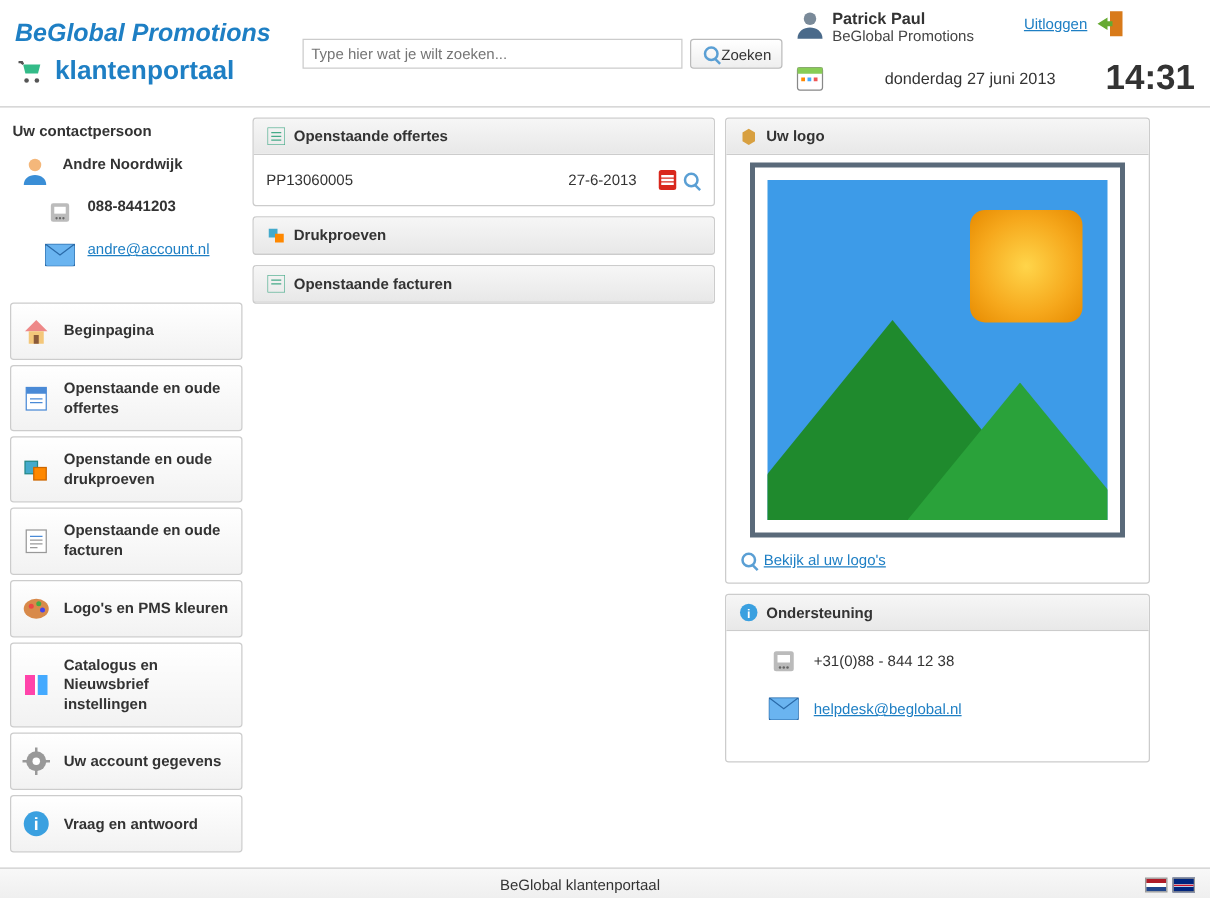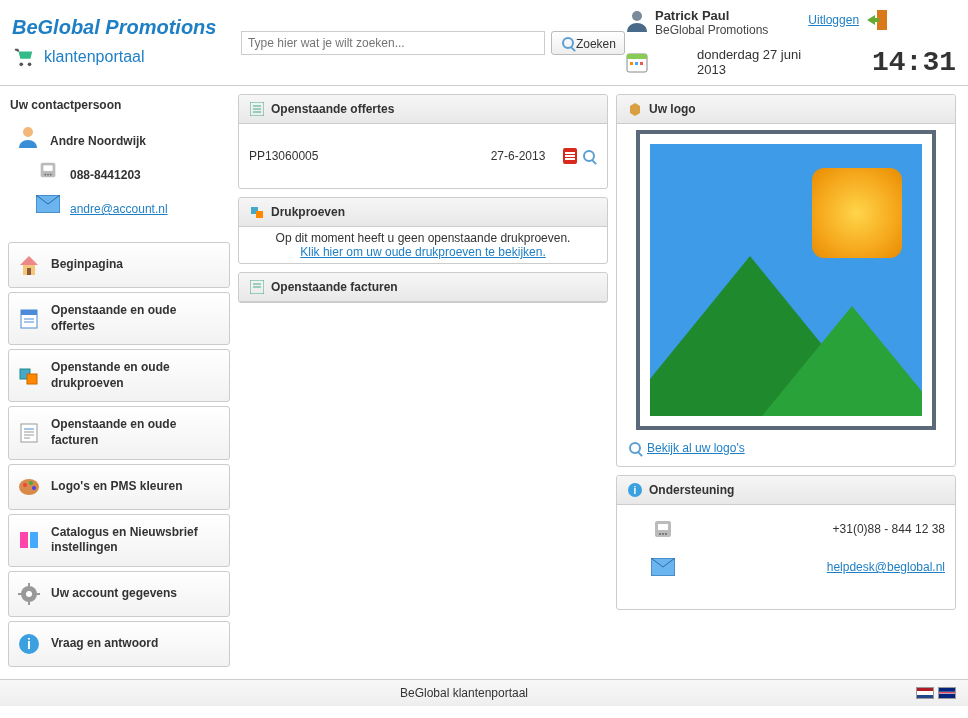--- a/index.html
+++ b/index.html
@@ -1,65 +1,65 @@
 <!DOCTYPE html>
 <html><head>
 <meta charset="utf-8">
 <style>
 * { box-sizing: border-box; margin: 0; padding: 0; }
 body { font-family: Arial, Helvetica, sans-serif; font-size: 12px; color: #333; background: #fff; width: 968px; }
 .header { display: flex; align-items: center; padding: 10px 12px; border-bottom: 1px solid #ccc; height: 86px; }
 .logo-block { width: 220px; }
 .logo-title { color: #1e7fc4; font-size: 20px; font-weight: bold; font-style: italic; }
 .logo-sub { display: flex; align-items: center; margin-top: 6px; }
-.logo-sub span.txt { color: #1e7fc4; font-size: 16px; font-weight: normal; margin-left: 8px; }
+.logo-sub span.txt { color: #1e7fc4; font-size: 21px; font-weight: bold; margin-left: 8px; }
 .search-block { display: flex; align-items: center; margin-left: 10px; }
 .search-input { width: 304px; height: 24px; border: 1px solid #ccc; padding: 2px 6px; color: #888; font-size: 12px; }
 .search-btn { margin-left: 6px; display: flex; align-items: flex-end; cursor: pointer; border: 1px solid #bbb; border-radius: 3px; padding: 3px 8px; background: linear-gradient(#fff,#eee); }
 .user-block { margin-left: auto; display: flex; flex-direction: column; }
 .user-row1 { display: flex; align-items: flex-start; }
 .user-info { margin-left: 6px; }
 .user-name { font-weight: bold; font-size: 13px; }
 .user-comp { font-size: 12px; color: #444; }
 .logout { margin-left: auto; display: flex; align-items: center; }
 .logout a { color: #1e7fc4; text-decoration: underline; font-size: 12px; margin-right: 6px; }
 .user-row2 { display: flex; align-items: center; margin-top: 10px; gap: 40px; }
 .date-txt { margin-left: 8px; font-size: 13px; }
-.time-txt { margin-left: auto; font-size: 28px; font-weight: bold; font-family: Liberation Mono, monospace; }
+.time-txt { margin-left: auto; font-size: 28px; font-weight: bold; font-family: Liberation Sans, sans-serif; }
 .main { display: flex; padding: 8px; gap: 8px; }
-.sidebar { width: 222px; }
+.sidebar { width: 186px; }
 .panel { border: 1px solid #ccc; border-radius: 3px; background: #fff; margin-bottom: 8px; }
 .contact-body { padding: 8px; }
-.contact-row { display: flex; align-items: flex-end; margin-bottom: 10px; }
+.contact-row { display: flex; align-items: flex-start; margin-bottom: 10px; }
 .contact-row .txt { margin-left: 10px; font-weight: bold; font-size: 12px; }
 .contact-row a { margin-left: 10px; color: #1e7fc4; text-decoration: underline; font-size: 12px; }
 .nav-list { list-style: none; }
 .nav-item { display: flex; align-items: center; padding: 10px 8px; border: 1px solid #ccc; border-radius: 3px; margin-bottom: 4px; background: linear-gradient(#fff,#f2f2f2); cursor: pointer; }
 .nav-item .txt { margin-left: 10px; font-weight: bold; font-size: 12px; color: #333; line-height: 1.3; }
 .center { width: 370px; }
 .widget { border: 1px solid #ccc; border-radius: 3px; margin-bottom: 8px; }
 .widget-hdr { background: linear-gradient(#f6f6f6,#e8e8e8); padding: 6px 10px; font-weight: bold; font-size: 12px; display: flex; align-items: center; gap: 6px; border-bottom: 1px solid #ccc; border-radius: 3px 3px 0 0; }
-.widget-body { padding: 20px 10px; font-size: 12px; }
+.widget-body { padding: 8px 10px; font-size: 12px; }
 .row-line { display: flex; align-items: center; padding: 4px 0; }
 .row-line .c1 { flex: 1; }
 .row-line .c2 { width: 90px; text-align: center; }
 .row-line .actions { display: flex; gap: 4px; }
 .empty-msg { text-align: center; padding: 4px 0; }
 .empty-msg a { color: #1e7fc4; text-decoration: underline; }
 .right { width: 340px; }
 .logo-img-wrap { border: 4px solid #5a6a7a; width: 300px; height: 300px; margin: 6px auto; position: relative; background: #fff; padding: 10px; }
 .logo-inner { width: 100%; height: 100%; background: #3d9be8; position: relative; overflow: hidden; image-rendering: pixelated; }
 .sun { position: absolute; right: 20px; top: 24px; width: 90px; height: 90px; background: radial-gradient(circle,#ffd54a 0%,#f6a81c 60%,#e68a00 100%); border-radius: 12px; }
 .hill1 { position: absolute; bottom: 0; left: -30px; width: 260px; height: 160px; background: #1f8a2d; clip-path: polygon(50% 0, 100% 100%, 0 100%); }
 .hill2 { position: absolute; bottom: 0; right: -20px; width: 180px; height: 110px; background: #2aa23a; clip-path: polygon(50% 0, 100% 100%, 0 100%); }
 .logo-date { font-style: italic; font-size: 12px; padding: 4px 10px; color: #333; }
 .logo-link { padding: 4px 10px 10px; display: flex; align-items: center; gap: 4px; }
 .logo-link a { color: #1e7fc4; text-decoration: underline; font-size: 12px; }
 .support-body { padding: 12px 10px 16px 34px; }
-.support-row { display: flex; align-items: center; margin-bottom: 14px; justify-content: space-between; }
+.support-row { display: flex; align-items: center; margin-bottom: 14px; }
 .support-row .txt { margin-left: 12px; font-size: 12px; }
 .support-row a { margin-left: 12px; color: #1e7fc4; text-decoration: underline; font-size: 12px; }
 .footer { border-top: 1px solid #ccc; padding: 6px 12px; display: flex; align-items: center; background: linear-gradient(#f8f8f8,#eee); font-size: 12px; }
 .footer .ftxt { margin: 0 auto; }
 .flags { display: flex; gap: 4px; }
 
 .ico { display: inline-flex; width: 24px; height: 24px; align-items: center; justify-content: center; }
 .ico-sm { width: 16px; height: 16px; }
 .glass { width: 12px; height: 12px; border: 2px solid #5a9fd4; border-radius: 50%; position: relative; }
 .glass::after { content: ""; position: absolute; width: 6px; height: 2px; background: #5a9fd4; transform: rotate(45deg); bottom: -3px; right: -4px; }
@@ -296,24 +296,20 @@
     <div class="widget">
       <div class="widget-hdr">
         <span class="ico ico-sm">
             <svg width="14" height="14" viewBox="0 0 14 14">
               <rect x="1" y="2" width="7" height="7" fill="#4ac"></rect>
               <rect x="6" y="6" width="7" height="7" fill="#f80"></rect>
             </svg>
           </span>
         <span>Drukproeven</span>
       </div>
-      <div class="widget-body empty-msg">
-        <div>Op dit moment heeft u geen openstaande drukproeven.</div>
-        <a>Klik hier om uw oude drukproeven te bekijken.</a>
-      </div>
     </div>
 
     <div class="widget">
       <div class="widget-hdr">
         <span class="ico ico-sm">
             <svg width="14" height="14" viewBox="0 0 14 14">
               <rect width="14" height="14" fill="none" stroke="#4a8"></rect>
               <line x1="3" y1="4" x2="11" y2="4" stroke="#4a8"></line>
               <line x1="3" y1="7" x2="11" y2="7" stroke="#4a8"></line>
             </svg>

